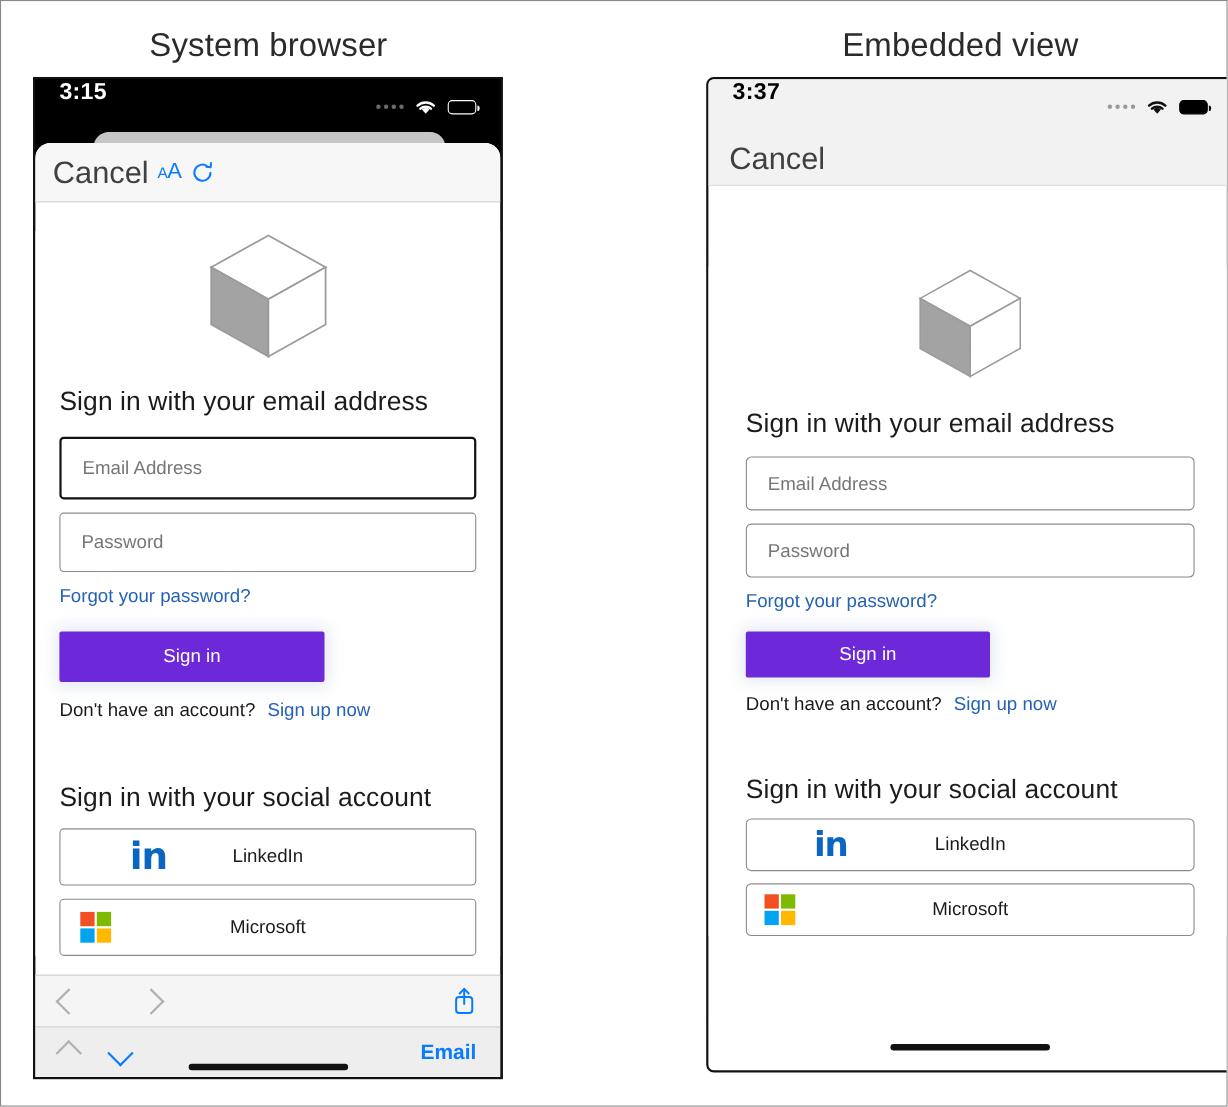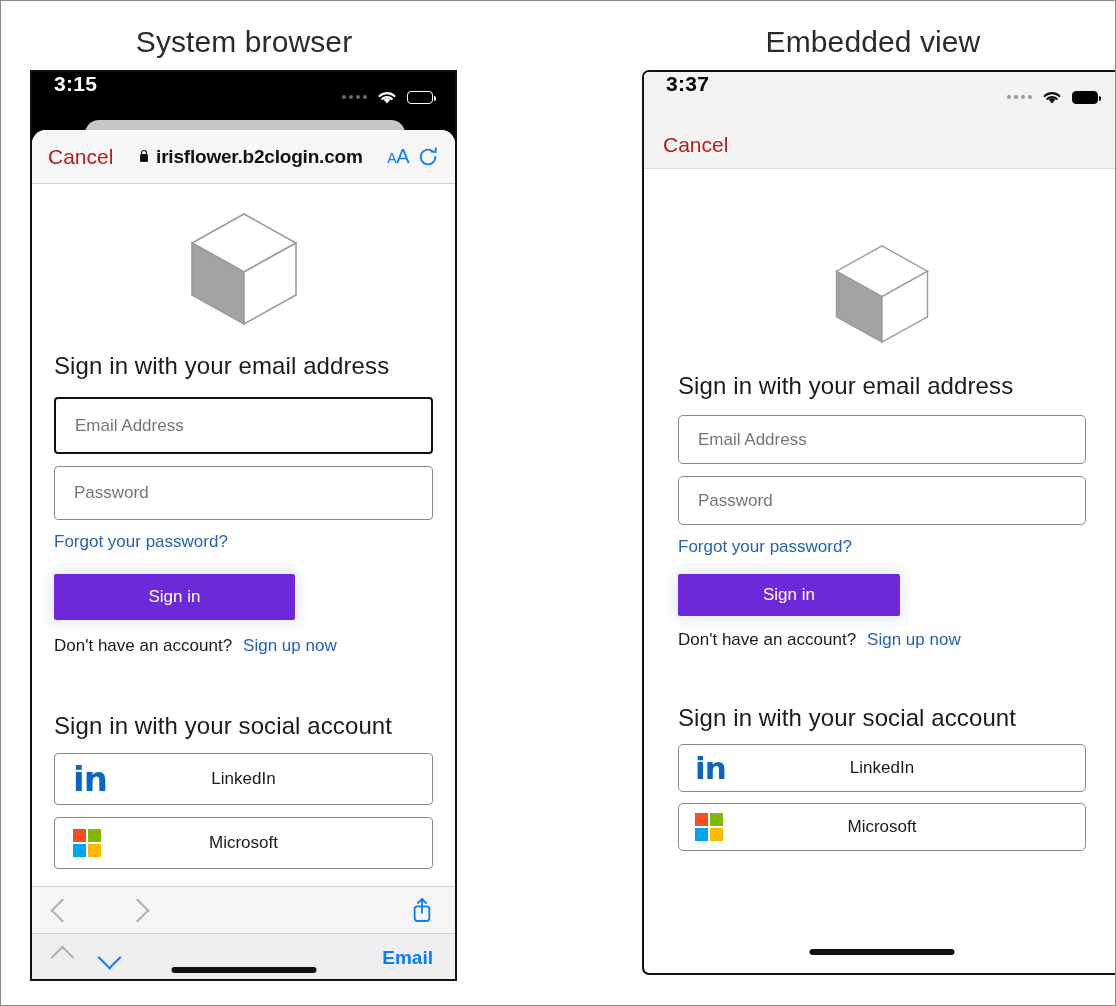--- a/index.html
+++ b/index.html
@@ -59,21 +59,21 @@
   }
   
   #sheet-front{
     position:absolute;left:0;top:58px;width:423px;height:851px;
     background:#fff;border-radius:14px 14px 0 0;overflow:hidden;
   }
   .safari-bar{
     height:54px;background:#f7f7f7;border-bottom:1px solid #d3d3d3;
     display:flex;align-items:center;padding:0 16px;box-sizing:border-box;gap:8px;
   }
-  .cancel-link{color:#b91c1c;font-size:21px;white-space:nowrap;}
+  .cancel-link{color:#404040;font-size:28px;white-space:nowrap;}
   .url-wrap{flex:1;display:flex;align-items:center;justify-content:center;gap:7px;min-width:0;}
   .lock{width:11px;height:14px;position:relative;flex:0 0 auto;}
   .lock:before{content:"";position:absolute;left:1.5px;top:4px;width:8px;height:8px;background:#111;border-radius:1.5px;}
   .lock:after{content:"";position:absolute;left:2.5px;top:0;width:6px;height:7px;border:1.7px solid #111;border-bottom:none;border-radius:3px 3px 0 0;box-sizing:border-box;}
   .url-text{font-size:19px;font-weight:700;color:#111;white-space:nowrap;letter-spacing:-.2px;}
   .aa{color:#0a7bff;white-space:nowrap;letter-spacing:-.5px;text-align:center;}
   .aa .s{font-size:14px;}
   .aa .b{font-size:20px;}
   .reload{width:22px;height:22px;flex:0 0 auto;}
 
@@ -103,21 +103,21 @@
   .acct-row{display:flex;gap:11px;font-size:17px;color:#1b1b1b;}
   .social-btn{
     border:1px solid #8a8a8a;border-radius:4px;background:#fff;
     display:flex;align-items:center;position:relative;box-sizing:border-box;
   }
   .social-btn .lbl{
     position:absolute;left:0;right:0;text-align:center;
     font-size:17px;color:#1b1b1b;
   }
   .li-logo{font-size:34px;font-weight:700;color:#0a66c2;line-height:1;
-    font-family:"DejaVu Sans",sans-serif;letter-spacing:-1px;}
+    font-family:"DejaVu Sans",sans-serif;letter-spacing:-1px;margin-left:45px;}
   .ms-logo{display:grid;grid-template-columns:1fr 1fr;grid-template-rows:1fr 1fr;gap:2px;}
   .ms-logo i{display:block;width:13px;height:13px;}
 
   
   .safari-tools{
     position:absolute;left:0;bottom:0;width:423px;
   }
   .tools-row{
     height:47px;background:#f5f5f5;border-top:1px solid #cfcfcf;
     display:flex;align-items:center;padding:0 22px;box-sizing:border-box;
@@ -174,24 +174,20 @@
         <span class="batt"></span>
       </span>
     </div>
 
     <div id="sheet-back"></div>
 
     <div id="sheet-front">
 
       <div class="safari-bar">
         <span class="cancel-link">Cancel</span>
-        <span class="url-wrap">
-          <span class="lock"></span>
-          <span class="url-text">irisflower.b2clogin.com</span>
-        </span>
         <span class="aa"><span class="s">A</span><span class="b">A</span></span>
         <svg class="reload" viewBox="0 0 24 24">
           <path d="M20 12 a8 8 0 1 1 -3.2 -6.4" stroke="#0a7bff" stroke-width="2" fill="none" stroke-linecap="round"></path>
           <path d="M20.6 2.4 L20.2 6.6 L15.9 6.2" stroke="#0a7bff" stroke-width="2" fill="none" stroke-linecap="round" stroke-linejoin="round"></path>
         </svg>
       </div>
 
       <div class="b2c">
         <div class="b2c-inner">
           <svg class="cube" width="112" height="118" viewBox="0 0 112 118" style="margin-top:26px">

